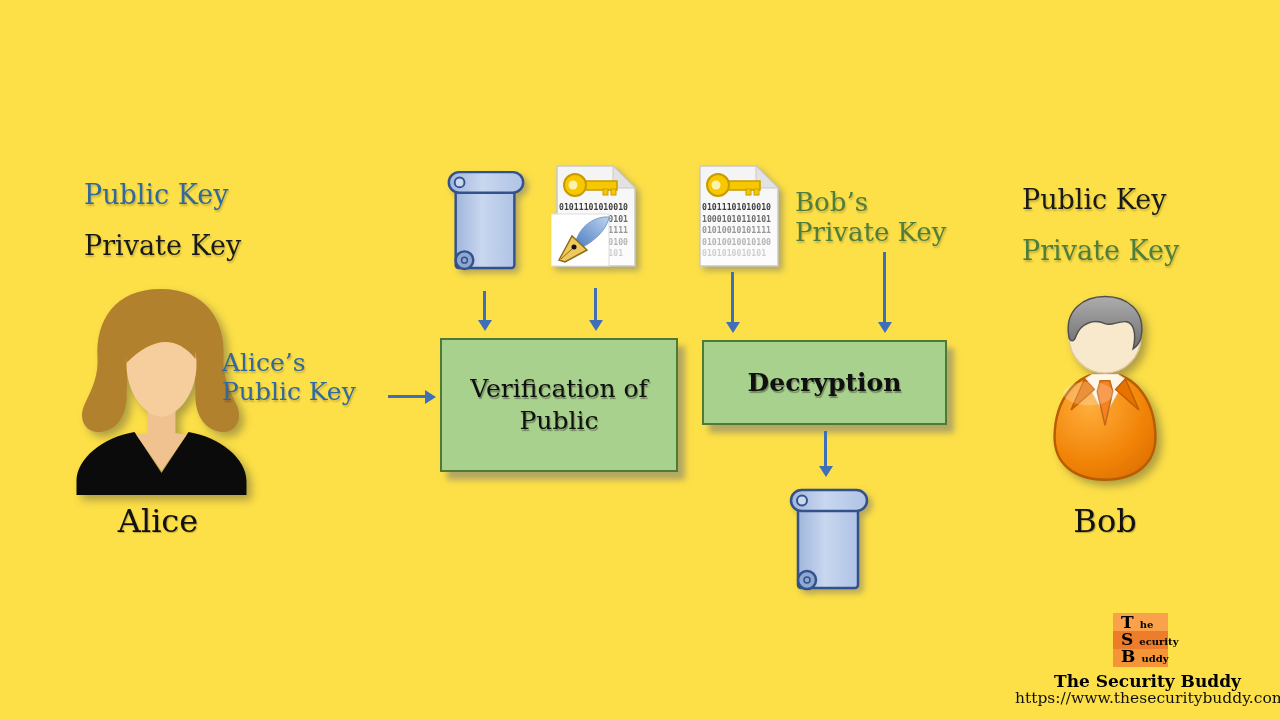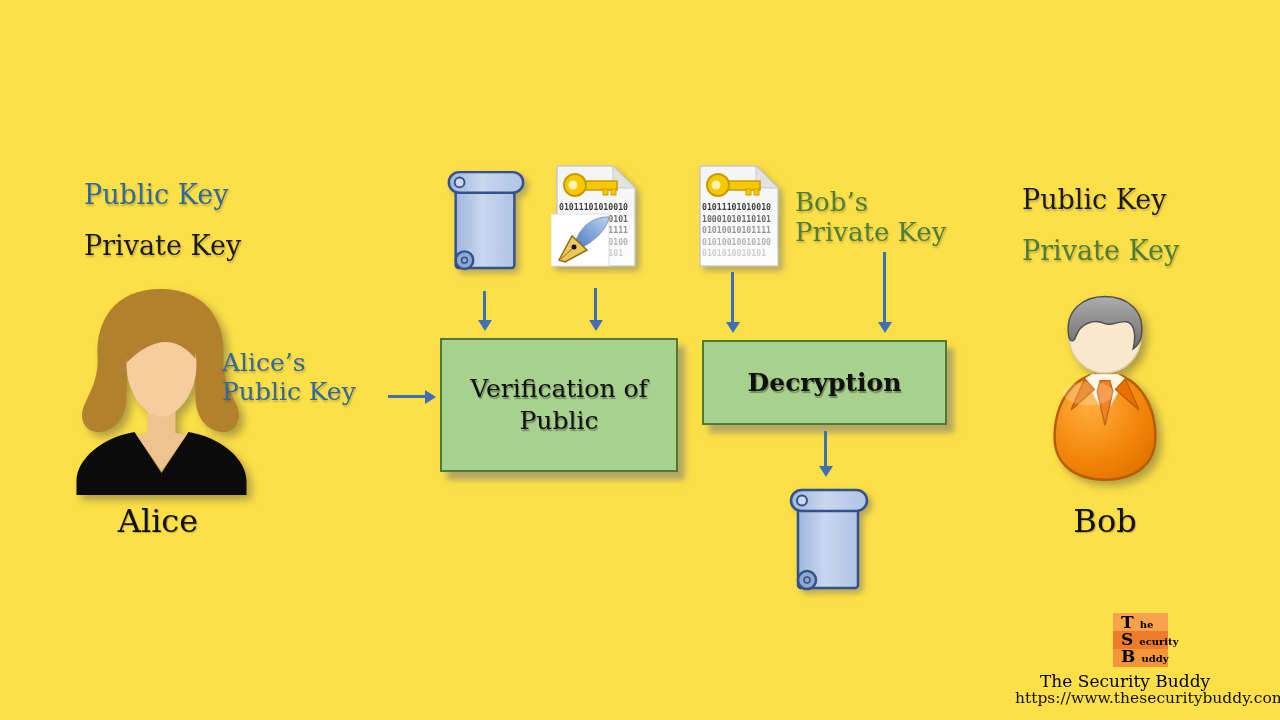--- a/index.html
+++ b/index.html
@@ -26,21 +26,21 @@
   .icon-shadow{filter:drop-shadow(4px 4px 3px rgba(110,110,110,0.5));font-weight:bold;}
   .avatar-shadow{filter:drop-shadow(5px 5px 4px rgba(60,60,60,0.4));}
   .bin{font-family:"DejaVu Sans Mono", "Liberation Mono", monospace;font-size:8.2px;}
   
   .logo{width:55px;height:54px;box-sizing:border-box;padding:1px 0 0 8px;
         background:linear-gradient(180deg,#F9A24B 0%,#F9A24B 33%,#ED7D2B 33%,#ED7D2B 67%,#F49537 67%,#F49537 100%);
         color:#000;}
   .logo-row{height:17px;display:flex;align-items:baseline;font-weight:bold;}
   .logo-big{font-size:17px;line-height:17px;}
   .logo-small{font-size:10px;padding-left:6px;}
-  .brand{font-size:17px;font-weight:normal;color:#000;white-space:nowrap;}
+  .brand{font-size:17px;font-weight:bold;color:#000;text-align:center;white-space:nowrap;}
   .url{font-size:15.5px;color:#111;text-align:center;white-space:nowrap;
        font-family:"DejaVu Serif", serif;}
 </style>
 </head>
 <body>
 
 <div class="stage">
 
   <svg width="0" height="0" style="position:absolute" aria-hidden="true">
     <defs>

